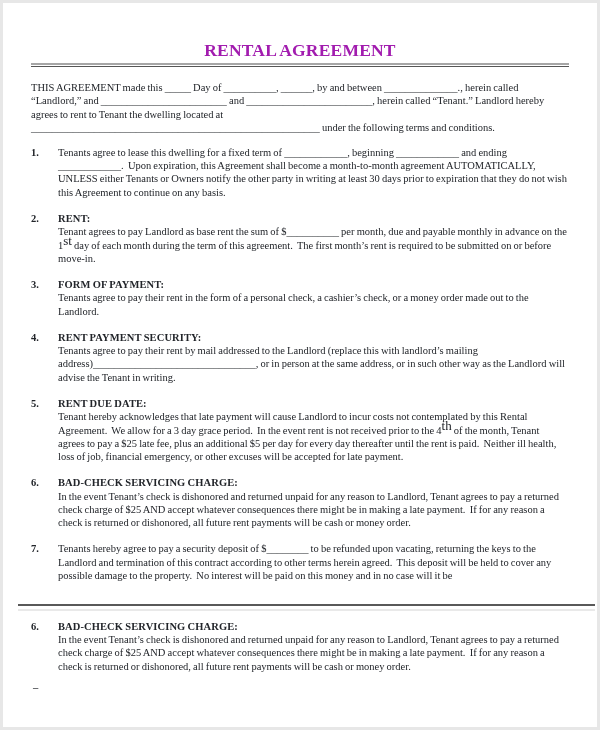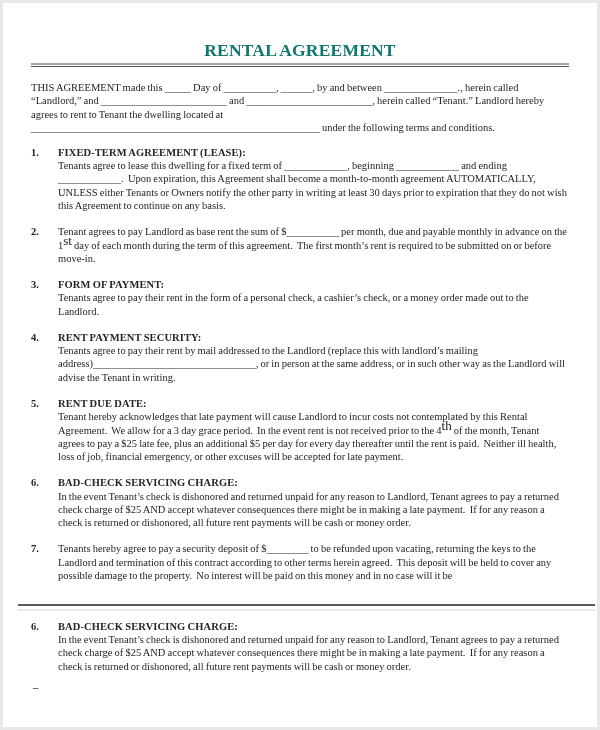--- a/index.html
+++ b/index.html
@@ -10,21 +10,21 @@
   html,body{margin:0;padding:0;}
   body{
     width:600px;height:730px;box-sizing:border-box;
     background:#ffffff;border:3px solid var(--page-border);
     font-family:"Liberation Serif","DejaVu Serif",serif;
     color:var(--text);overflow:hidden;
     font-size:10.5px;line-height:13.4px;word-spacing:-0.5px;
   }
   .title{
     font-size:17.5px;font-weight:bold;text-align:center;
-    margin:37px 0 0 0;line-height:20px;letter-spacing:0.2px;color:#0f766e;
+    margin:37px 0 0 0;line-height:20px;letter-spacing:0.2px;color:#a21caf;
   }
   .title-rule{
     margin:3px 28px 0 28px;height:1px;
     border-top:2px solid var(--rule-gray);
     border-bottom:1px solid var(--rule-dark);
     background:#fff;
   }
   .intro{
     margin:14px 30px 0 28px;
     white-space:pre-wrap;
@@ -49,27 +49,27 @@
 <h1 class="title">RENTAL AGREEMENT</h1>
 <div class="title-rule"></div>
 
 <p class="intro">THIS AGREEMENT made this _____ Day of __________, ______, by and between ______________., herein called “Landlord,” and ________________________ and ________________________, herein called “Tenant.” Landlord hereby agrees to rent to Tenant the dwelling located at
 _______________________________________________________ under the following terms and conditions.</p>
 
 <div class="page-one" id="page-one">
     <div class="section">
       <span class="sec-num">1.</span>
       <div class="sec-main">
-        <div class="sec-heading">FIXED-TERM AGREEMENT (LEASE):</div>
         <div class="sec-body">Tenants agree to lease this dwelling for a fixed term of ____________, beginning ____________ and ending ____________.  Upon expiration, this Agreement shall become a month-to-month agreement AUTOMATICALLY, UNLESS either Tenants or Owners notify the other party in writing at least 30 days prior to expiration that they do not wish this Agreement to continue on any basis.</div>
       </div>
     </div>
     <div class="section">
       <span class="sec-num">2.</span>
       <div class="sec-main">
+        <div class="sec-heading">RENT:</div>
         <div class="sec-body">Tenant agrees to pay Landlord as base rent the sum of $__________ per month, due and payable monthly in advance on the 1<sup class="">st</sup> day of each month during the term of this agreement.  The first month’s rent is required to be submitted on or before move-in.</div>
       </div>
     </div>
     <div class="section">
       <span class="sec-num">3.</span>
       <div class="sec-main">
         <div class="sec-heading">FORM OF PAYMENT:</div>
         <div class="sec-body">Tenants agree to pay their rent in the form of a personal check, a cashier’s check, or a money order made out to the Landlord.</div>
       </div>
     </div>

